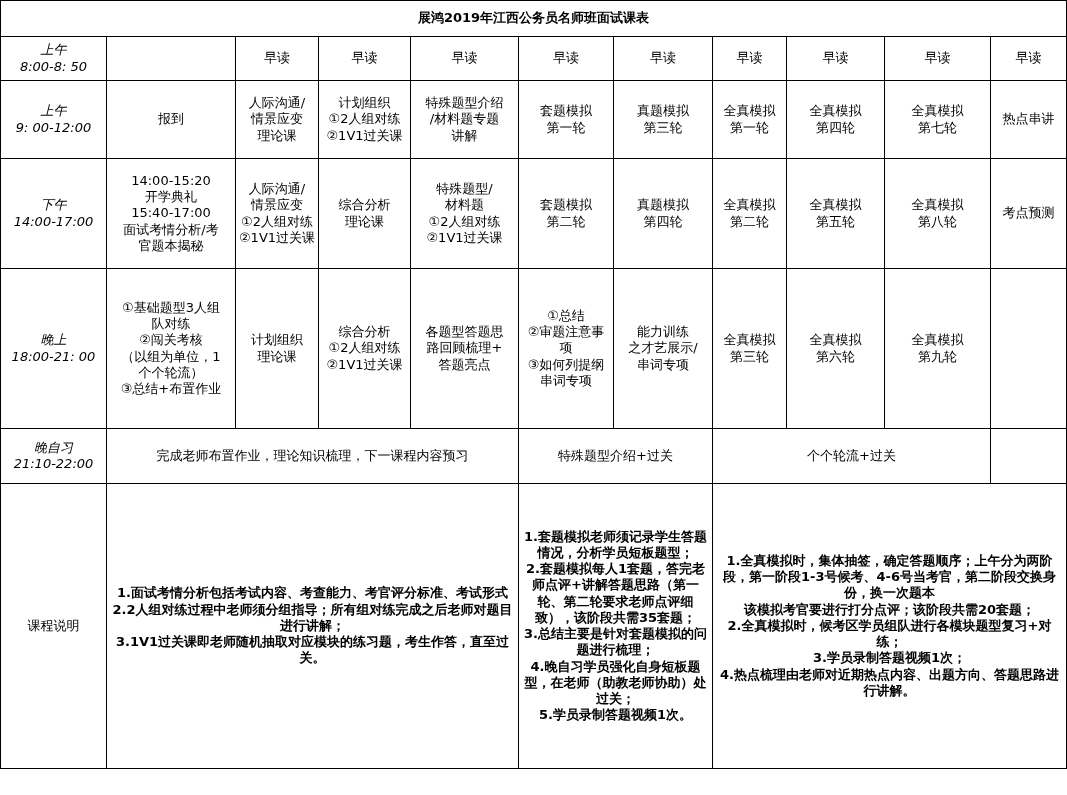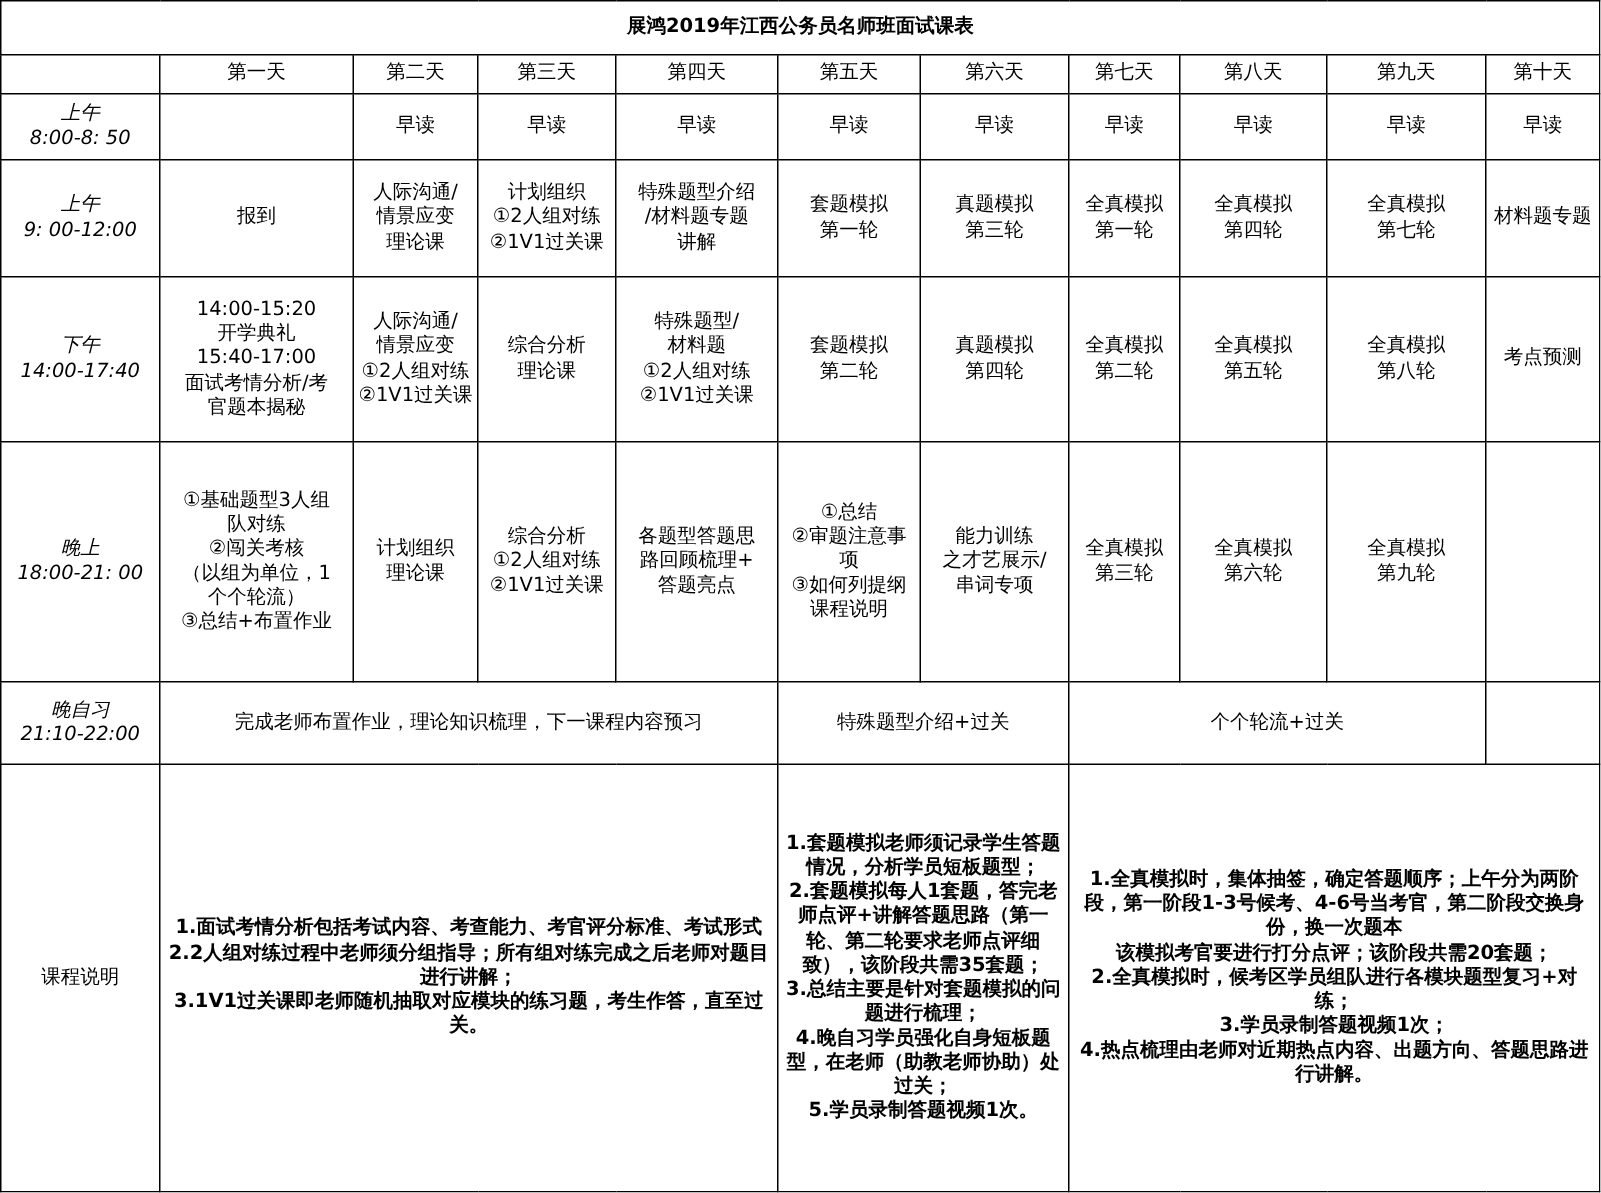--- a/index.html
+++ b/index.html
@@ -91,33 +91,20 @@
       <col style="width:98px">
       <col style="width:106px">
       <col style="width:76px">
     </colgroup>
     <tbody>
 
       <tr>
         <td class="title-cell" colspan="11">展鸿2019年江西公务员名师班面试课表</td>
       </tr>
 
-      <tr>
-        <td class="day-head"></td>
-        <td class="day-head">第一天</td>
-        <td class="day-head">第二天</td>
-        <td class="day-head">第三天</td>
-        <td class="day-head">第四天</td>
-        <td class="day-head">第五天</td>
-        <td class="day-head">第六天</td>
-        <td class="day-head">第七天</td>
-        <td class="day-head">第八天</td>
-        <td class="day-head">第九天</td>
-        <td class="day-head">第十天</td>
-      </tr>
 
       <tr class="r-morning0">
         <td class="timecell">上午
 8:00-8: 50</td>
         <td></td>
         <td>早读</td>
         <td>早读</td>
         <td>早读</td>
         <td>早读</td>
         <td>早读</td>
@@ -143,26 +130,26 @@
         <td>套题模拟
 第一轮</td>
         <td>真题模拟
 第三轮</td>
         <td>全真模拟
 第一轮</td>
         <td>全真模拟
 第四轮</td>
         <td>全真模拟
 第七轮</td>
-        <td>材料题专题</td>
+        <td>热点串讲</td>
       </tr>
 
       <tr class="r-afternoon">
         <td class="timecell">下午
-14:00-17:40</td>
+14:00-17:00</td>
         <td>14:00-15:20
 开学典礼
 15:40-17:00
 面试考情分析/考
 官题本揭秘</td>
         <td>人际沟通/
 情景应变
 ①2人组对练
 ②1V1过关课</td>
         <td>综合分析
@@ -198,21 +185,21 @@
         <td>综合分析
 ①2人组对练
 ②1V1过关课</td>
         <td>各题型答题思
 路回顾梳理+
 答题亮点</td>
         <td>①总结
 ②审题注意事
 项
 ③如何列提纲
-课程说明</td>
+串词专项</td>
         <td>能力训练
 之才艺展示/
 串词专项</td>
         <td>全真模拟
 第三轮</td>
         <td>全真模拟
 第六轮</td>
         <td>全真模拟
 第九轮</td>
         <td></td>

